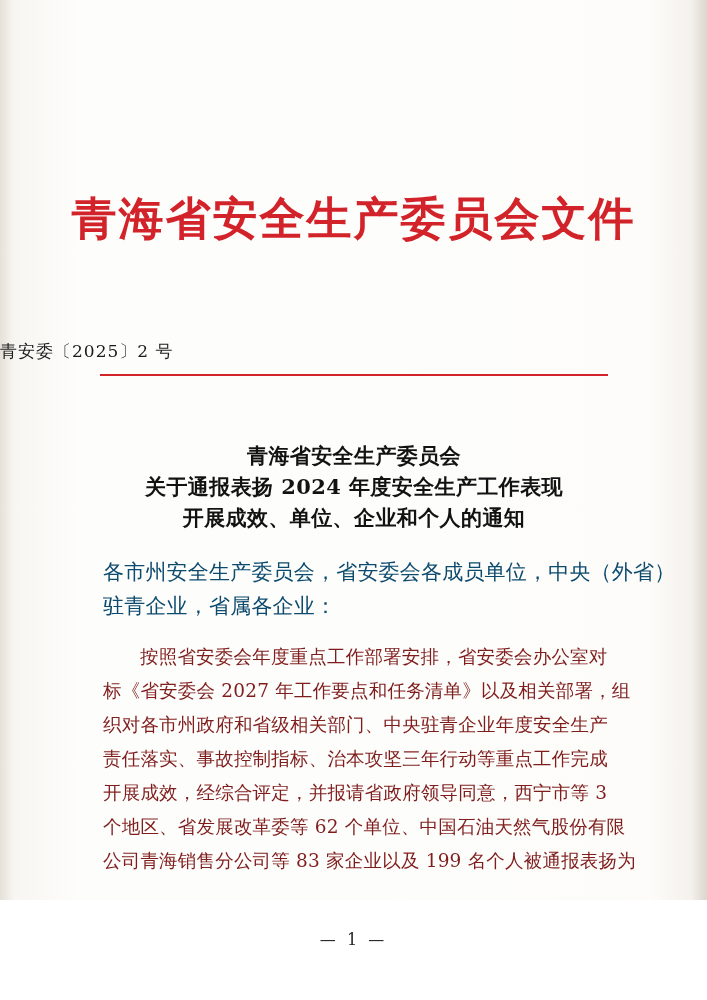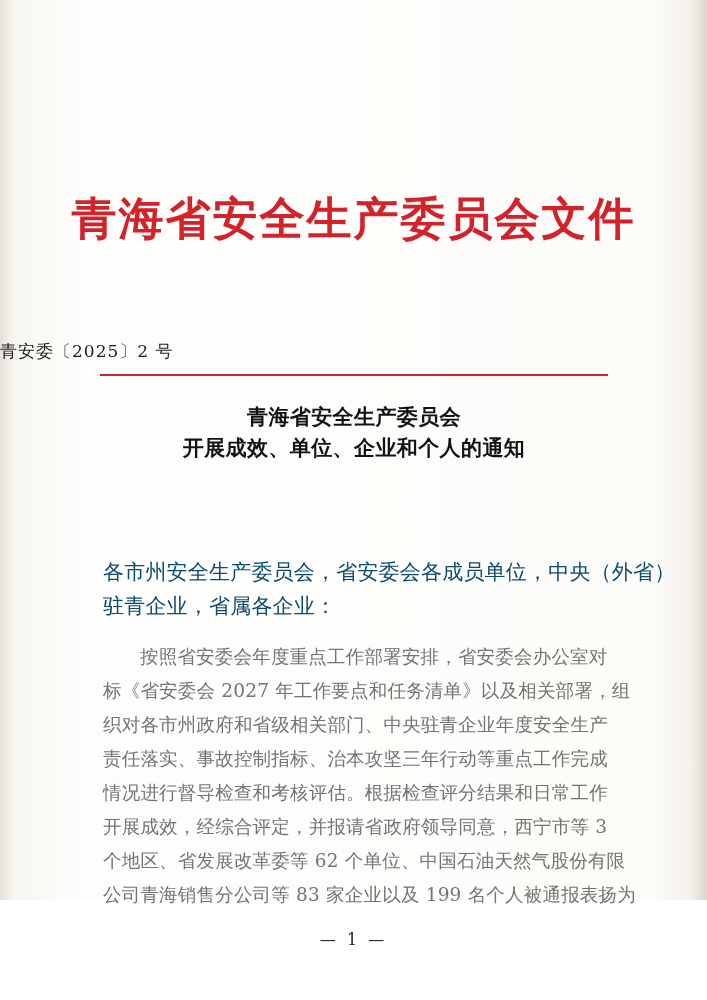--- a/index.html
+++ b/index.html
@@ -62,21 +62,21 @@
   .red-rule {
     position: absolute;
     top: 374px;
     left: 100px;
     width: 508px;
     height: 2px;
     background: #d3232a;
   }
   .headline {
     position: absolute;
-    top: 401px;
+    top: 440px;
     left: 100px;
     width: 508px;
     text-align: center;
     font-weight: bold;
     font-size: 21px;
     line-height: 31px;
     color: #121212;
     letter-spacing: 0.4px;
   }
   .headline div {
@@ -95,21 +95,21 @@
   .salutation div {
     white-space: nowrap;
   }
   .body-text {
     position: absolute;
     top: 640px;
     left: 103px;
     width: 506px;
     font-size: 18.5px;
     line-height: 34px;
-    color: #737373;
+    color: #7f1d1d;
     letter-spacing: 0.2px;
   }
   .body-text p {
     margin: 0;
   }
   .body-text .line {
     white-space: nowrap;
     text-align: justify;
   }
   .indent {
@@ -149,34 +149,34 @@
   <div class="content">
 
     <div class="doc-title">青海省安全生产委员会文件</div>
 
     <div class="doc-number">青安委〔2025〕2 号</div>
 
     <div class="red-rule"></div>
 
     <div class="headline">
       <div>青海省安全生产委员会</div>
+      <div>关于通报表扬 2024 年度安全生产工作表现</div>
       <div>开展成效、单位、企业和个人的通知</div>
     </div>
 
     <div class="salutation">
       <div>各市州安全生产委员会，省安委会各成员单位，中央（外省）</div>
       <div>驻青企业，省属各企业：</div>
     </div>
 
     <div class="body-text">
       <p class="line indent">按照省安委会年度重点工作部署安排，省安委会办公室对</p>
       <p class="line">标《省安委会 2027 年工作要点和任务清单》以及相关部署，组</p>
       <p class="line">织对各市州政府和省级相关部门、中央驻青企业年度安全生产</p>
       <p class="line">责任落实、事故控制指标、治本攻坚三年行动等重点工作完成</p>
-      <p class="line">情况进行督导检查和考核评估。根据检查评分结果和日常工作</p>
       <p class="line">开展成效，经综合评定，并报请省政府领导同意，西宁市等 3</p>
       <p class="line">个地区、省发展改革委等 62 个单位、中国石油天然气股份有限</p>
       <p class="line">公司青海销售分公司等 83 家企业以及 199 名个人被通报表扬为</p>
     </div>
 
     <div class="page-number">— 1 —</div>
 
   </div>
 </div>
 

